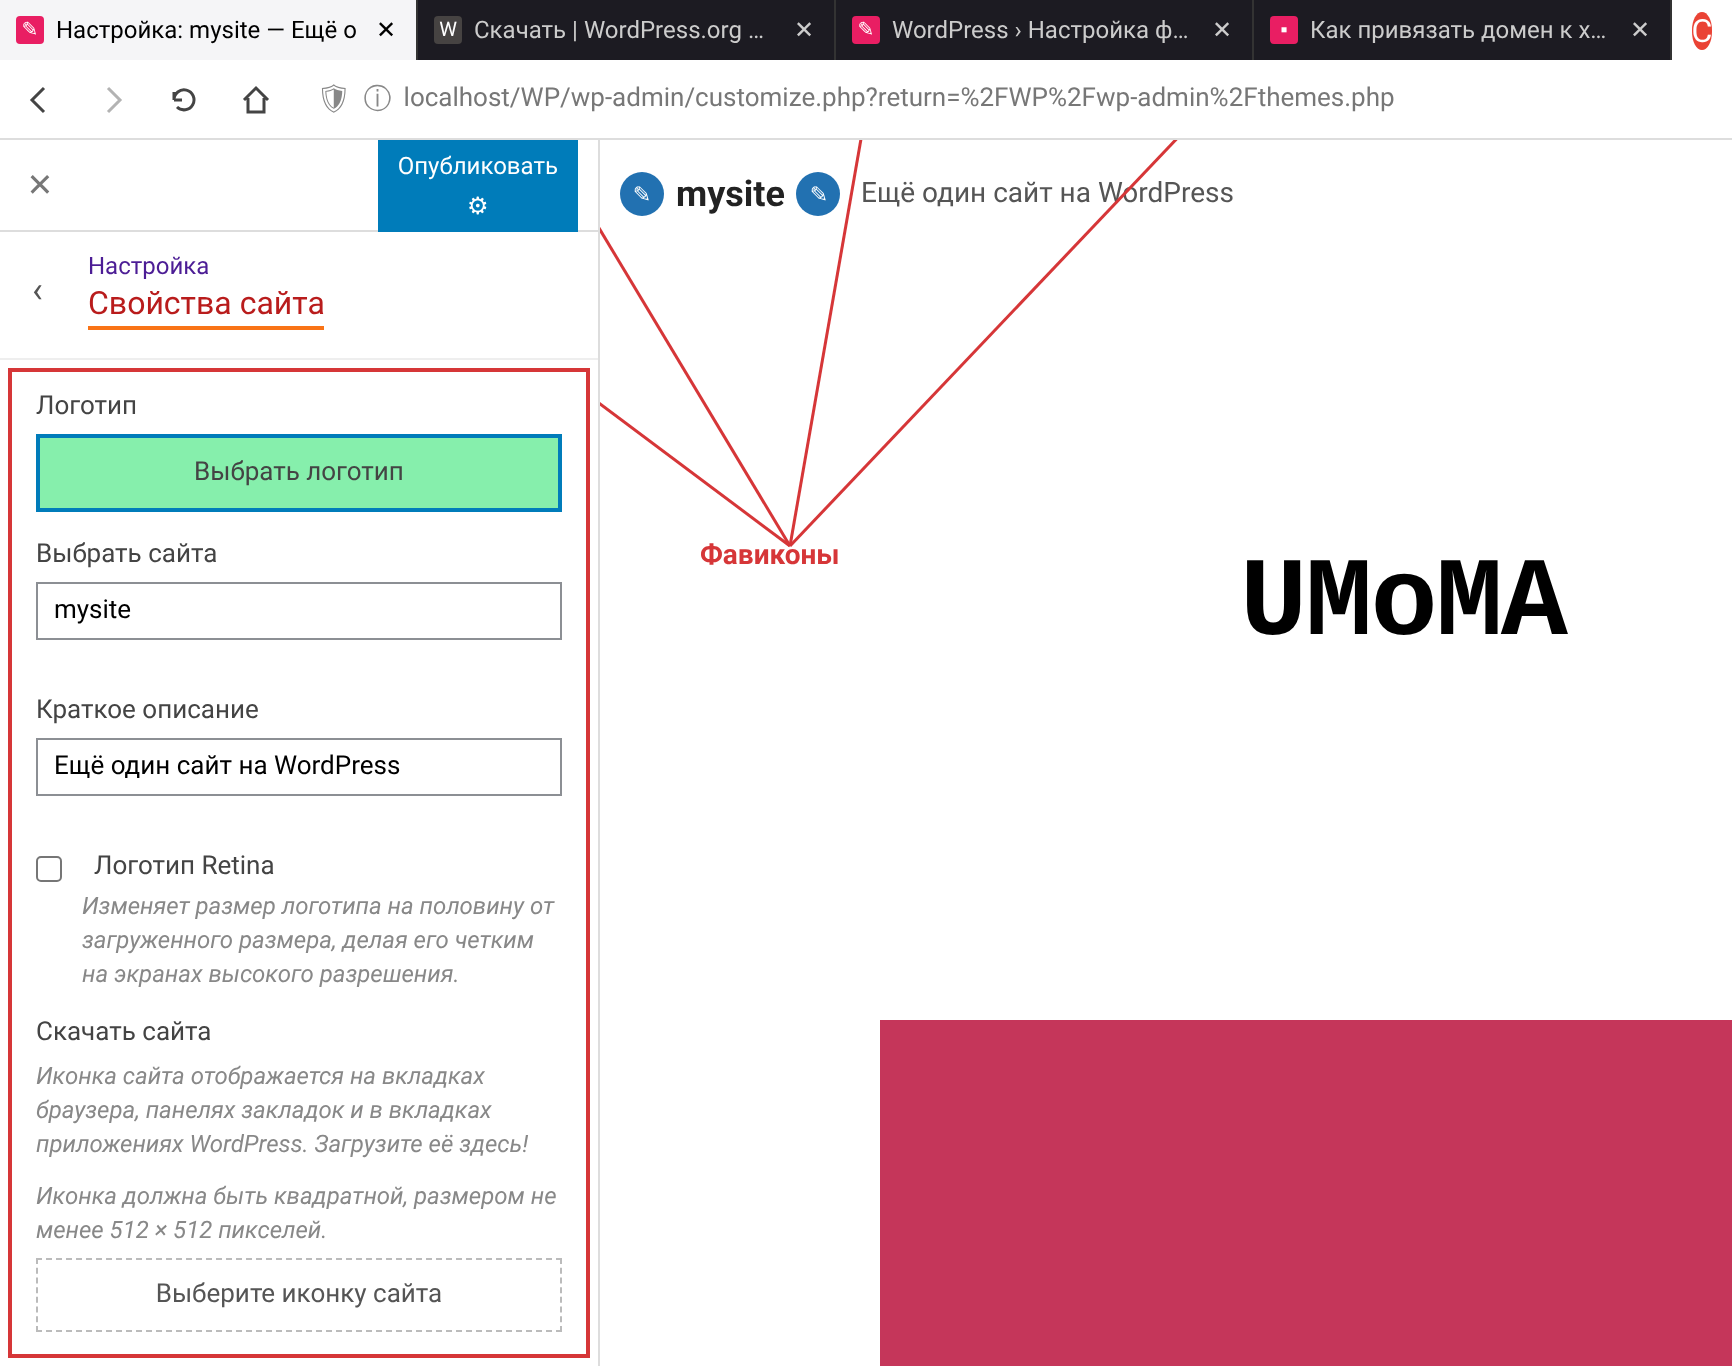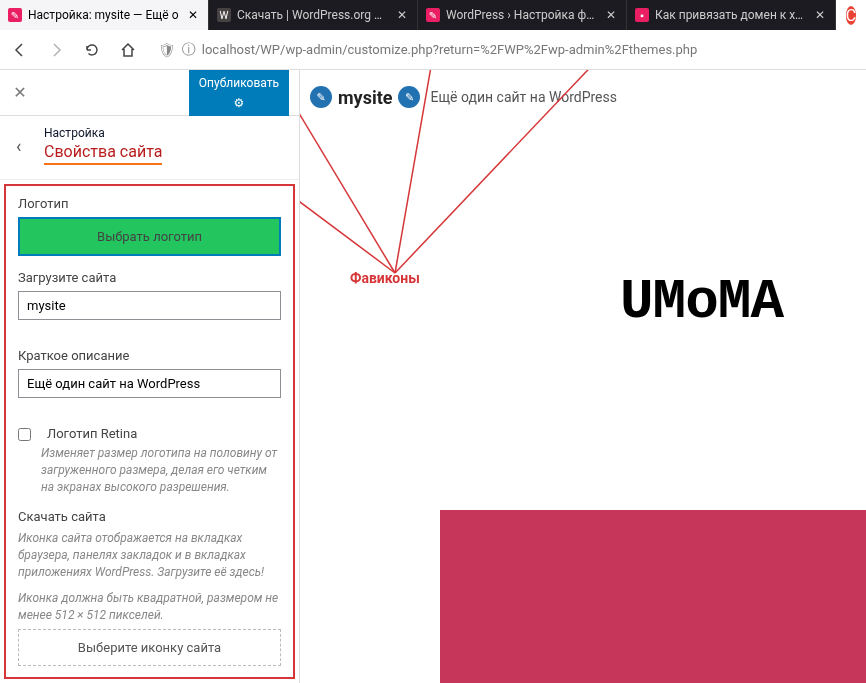--- a/index.html
+++ b/index.html
@@ -27,26 +27,26 @@
 
 .customizer { width: 300px; border-right: 1px solid #ddd; display: flex; flex-direction: column; position: relative; }
 .customizer-top { height: 46px; display: flex; align-items: center; justify-content: space-between; border-bottom: 1px solid #ddd; padding: 0 10px; }
 .close-btn { width: 20px; height: 20px; display: inline-flex; align-items: center; justify-content: center; color: #777; cursor: pointer; font-size: 16px; }
 .publish-btn { background: #007cba; color: #fff; border: none; padding: 6px 10px; font-size: 12px; display: flex; align-items: center; gap: 6px; cursor: pointer; flex-direction: column; }
 .publish-btn .gear { font-size: 12px; }
 
 .section-header { display: flex; align-items: center; padding: 10px 16px 14px; border-bottom: 1px solid #eee; }
 .back-btn { width: 28px; color: #555; cursor: pointer; font-size: 18px; display: flex; align-items: center; }
 .section-titles { flex: 1; }
-.section-sub { font-size: 12px; color: #0f172a; }
+.section-sub { font-size: 12px; color: #4c1d95; }
 .section-title { font-size: 16px; color: #b91c1c; border-bottom: 2px solid #f97316; display: inline-block; padding-bottom: 2px; margin-top: 2px; }
 
 .panel { padding: 10px 12px; border: 2px solid #d63638; margin: 4px; overflow: auto; }
 .field-label { font-size: 13px; color: #444; margin-bottom: 6px; }
-.btn-wide { width: 100%; padding: 10px; background: #22c55e; border: 2px solid #007cba; font-size: 13px; color: #444; cursor: pointer; text-align: center; }
+.btn-wide { width: 100%; padding: 10px; background: #86efac; border: 2px solid #007cba; font-size: 13px; color: #444; cursor: pointer; text-align: center; }
 .btn-dashed { width: 100%; padding: 10px; background: #fff; border: 1px dashed #bbb; font-size: 13px; color: #555; cursor: pointer; margin-top: 6px; }
 .text-input { width: 100%; padding: 6px 8px; border: 1px solid #8c8f94; font-size: 13px; margin-bottom: 14px; }
 .field-block { margin-bottom: 14px; }
 .checkbox-row { display: flex; align-items: flex-start; gap: 16px; margin-bottom: 4px; }
 .checkbox-row input { margin-top: 2px; }
 .desc { font-size: 12px; color: #888; font-style: italic; line-height: 1.4; }
 .checkbox-sub { margin-left: 23px; }
 
 .preview { flex: 1; position: relative; overflow: hidden; }
 .preview-header { display: flex; align-items: center; gap: 6px; padding: 16px 10px; }
@@ -131,21 +131,21 @@
         <div class="section-sub">Настройка</div>
         <div class="section-title">Свойства сайта</div>
       </div>
     </div>
     <div class="panel">
       <div class="field-block">
         <div class="field-label">Логотип</div>
         <button class="btn-wide">Выбрать логотип</button>
       </div>
       <div class="field-block">
-        <div class="field-label">Загрузите сайта</div>
+        <div class="field-label">Выбрать сайта</div>
         <input class="text-input" value="mysite" style="">
       </div>
       <div class="field-block">
         <div class="field-label">Краткое описание</div>
         <input class="text-input" value="Ещё один сайт на WordPress" style="">
       </div>
       <div class="field-block">
         <div class="checkbox-row">
           <input type="checkbox" style="">
           <span style="font-size:13px;color:#444">Логотип Retina</span>

